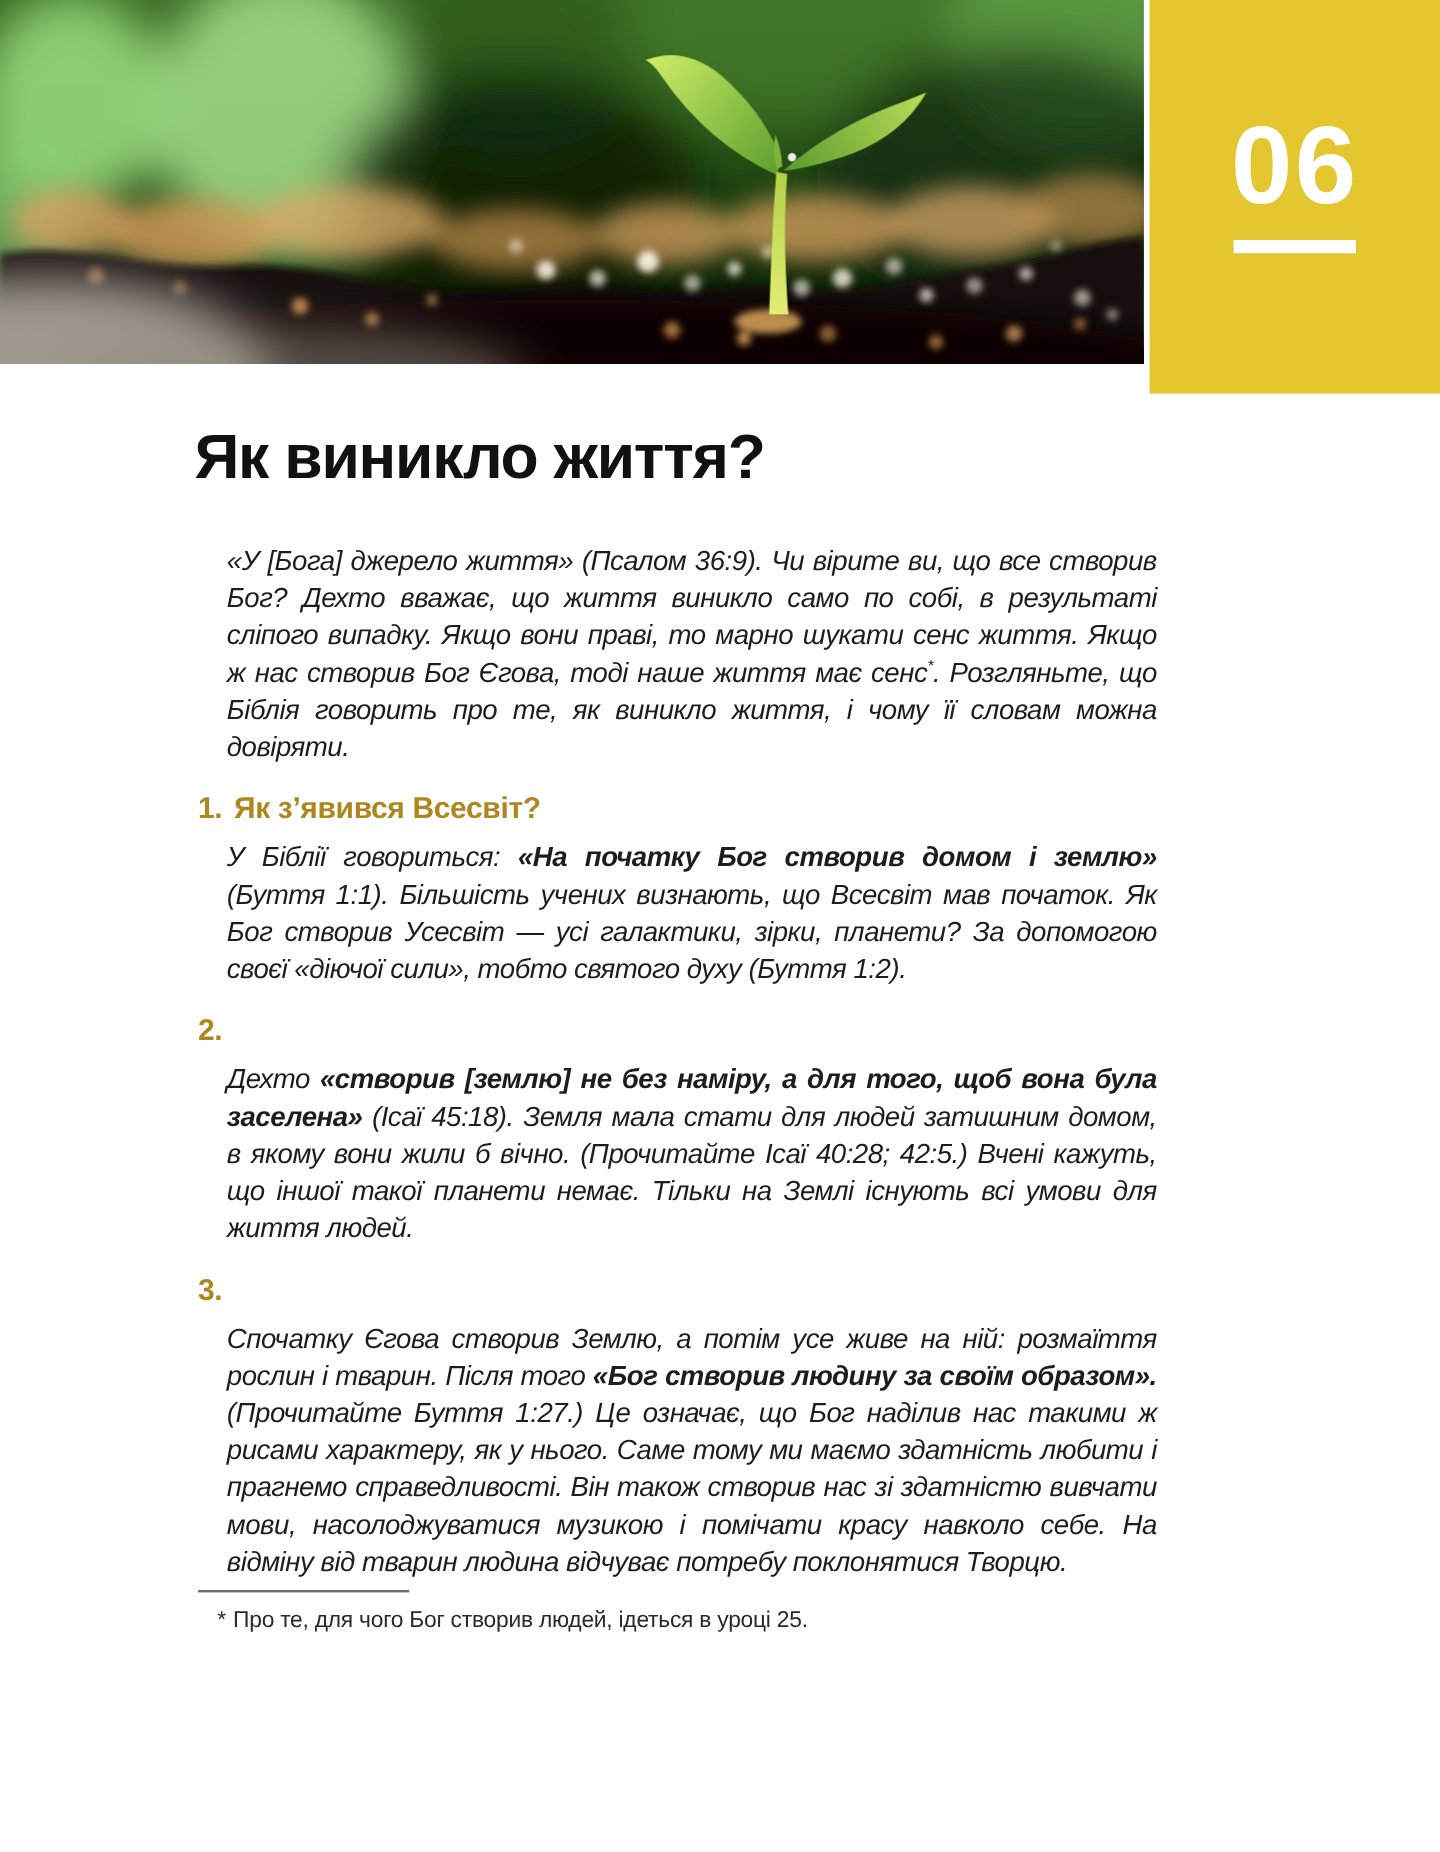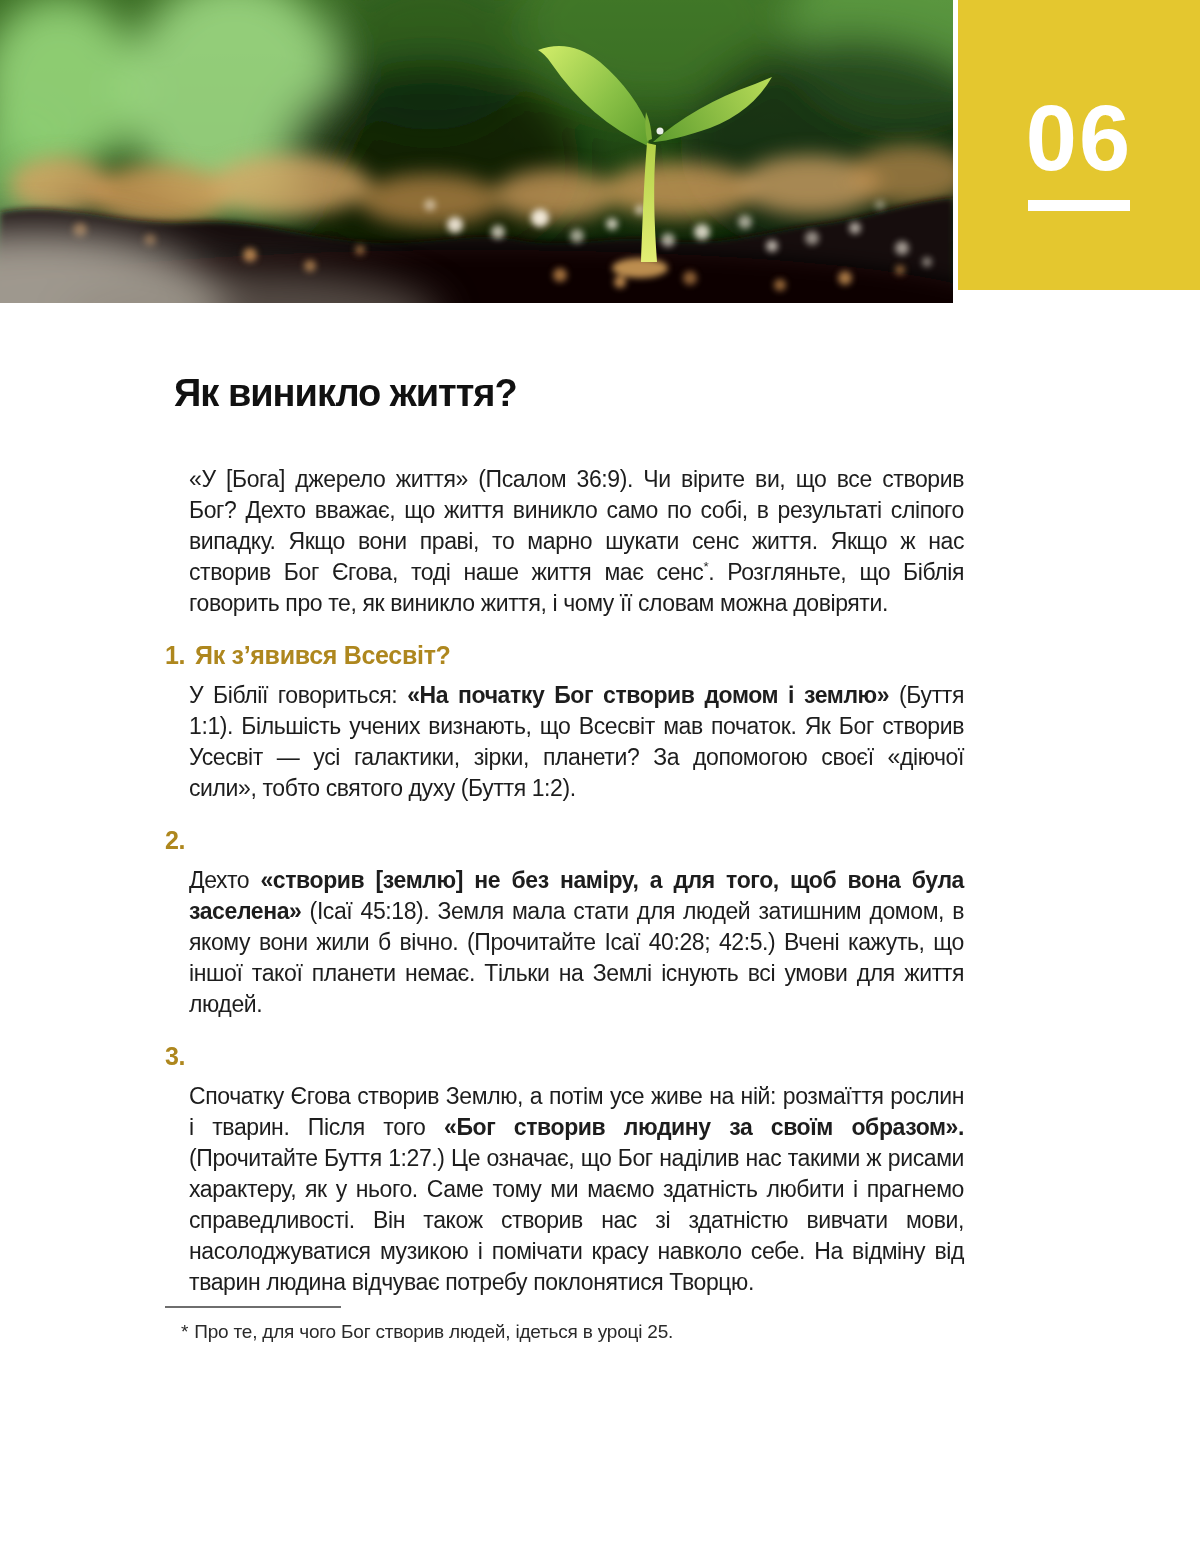--- a/index.html
+++ b/index.html
@@ -9,43 +9,43 @@
     background:#ffffff;
     overflow:hidden;
     font-family:"Liberation Sans", sans-serif;
     color:#1d1d1d;
   }
   
   .header{position:absolute;top:0;left:0;width:1200px;height:303px;}
   .photo{position:absolute;top:0;left:0;width:953px;height:303px;overflow:hidden;background:#1e3f12;}
   .photo svg{display:block;}
   .badge{
-    position:absolute;top:0;left:958px;width:242px;height:290px;
+    position:absolute;top:0;left:958px;width:242px;height:328px;
     background:#e4c72f;
   }
   .badge .num{
     position:absolute;top:92px;left:0;width:100%;
     text-align:center;color:#ffffff;
     font-size:92px;font-weight:700;letter-spacing:2px;line-height:1;
   }
   .badge .bar{
     position:absolute;top:200px;left:50%;transform:translateX(-50%);
     width:102px;height:11px;background:#ffffff;
   }
   
   .content{position:absolute;top:352px;left:158px;width:806px;}
   h1.title{
-    margin:16px;padding:0;
-    font-size:38px;line-height:50px;font-weight:700;
+    margin:4px;padding:0;
+    font-size:52px;line-height:50px;font-weight:700;
     letter-spacing:-1px;color:#111111;
   }
   p.body, p.intro{
     margin:2px 0 0 31px;width:775px;
     font-size:23px;line-height:31px;letter-spacing:-0.4px;
-    text-align:justify;color:#1d1d1d;
+    text-align:justify;color:#1d1d1d;font-style:italic;
   }
   p.intro{margin-top:46px;}
   .b{font-weight:700;}
   sup{font-size:58%;line-height:0;}
   section{margin-top:22px;}
   h2.sec-h{
     margin:0 0 10px 7px;display:flex;
     font-size:25px;line-height:29px;font-weight:700;
     color:#ae871e;letter-spacing:-0.3px;
   }

